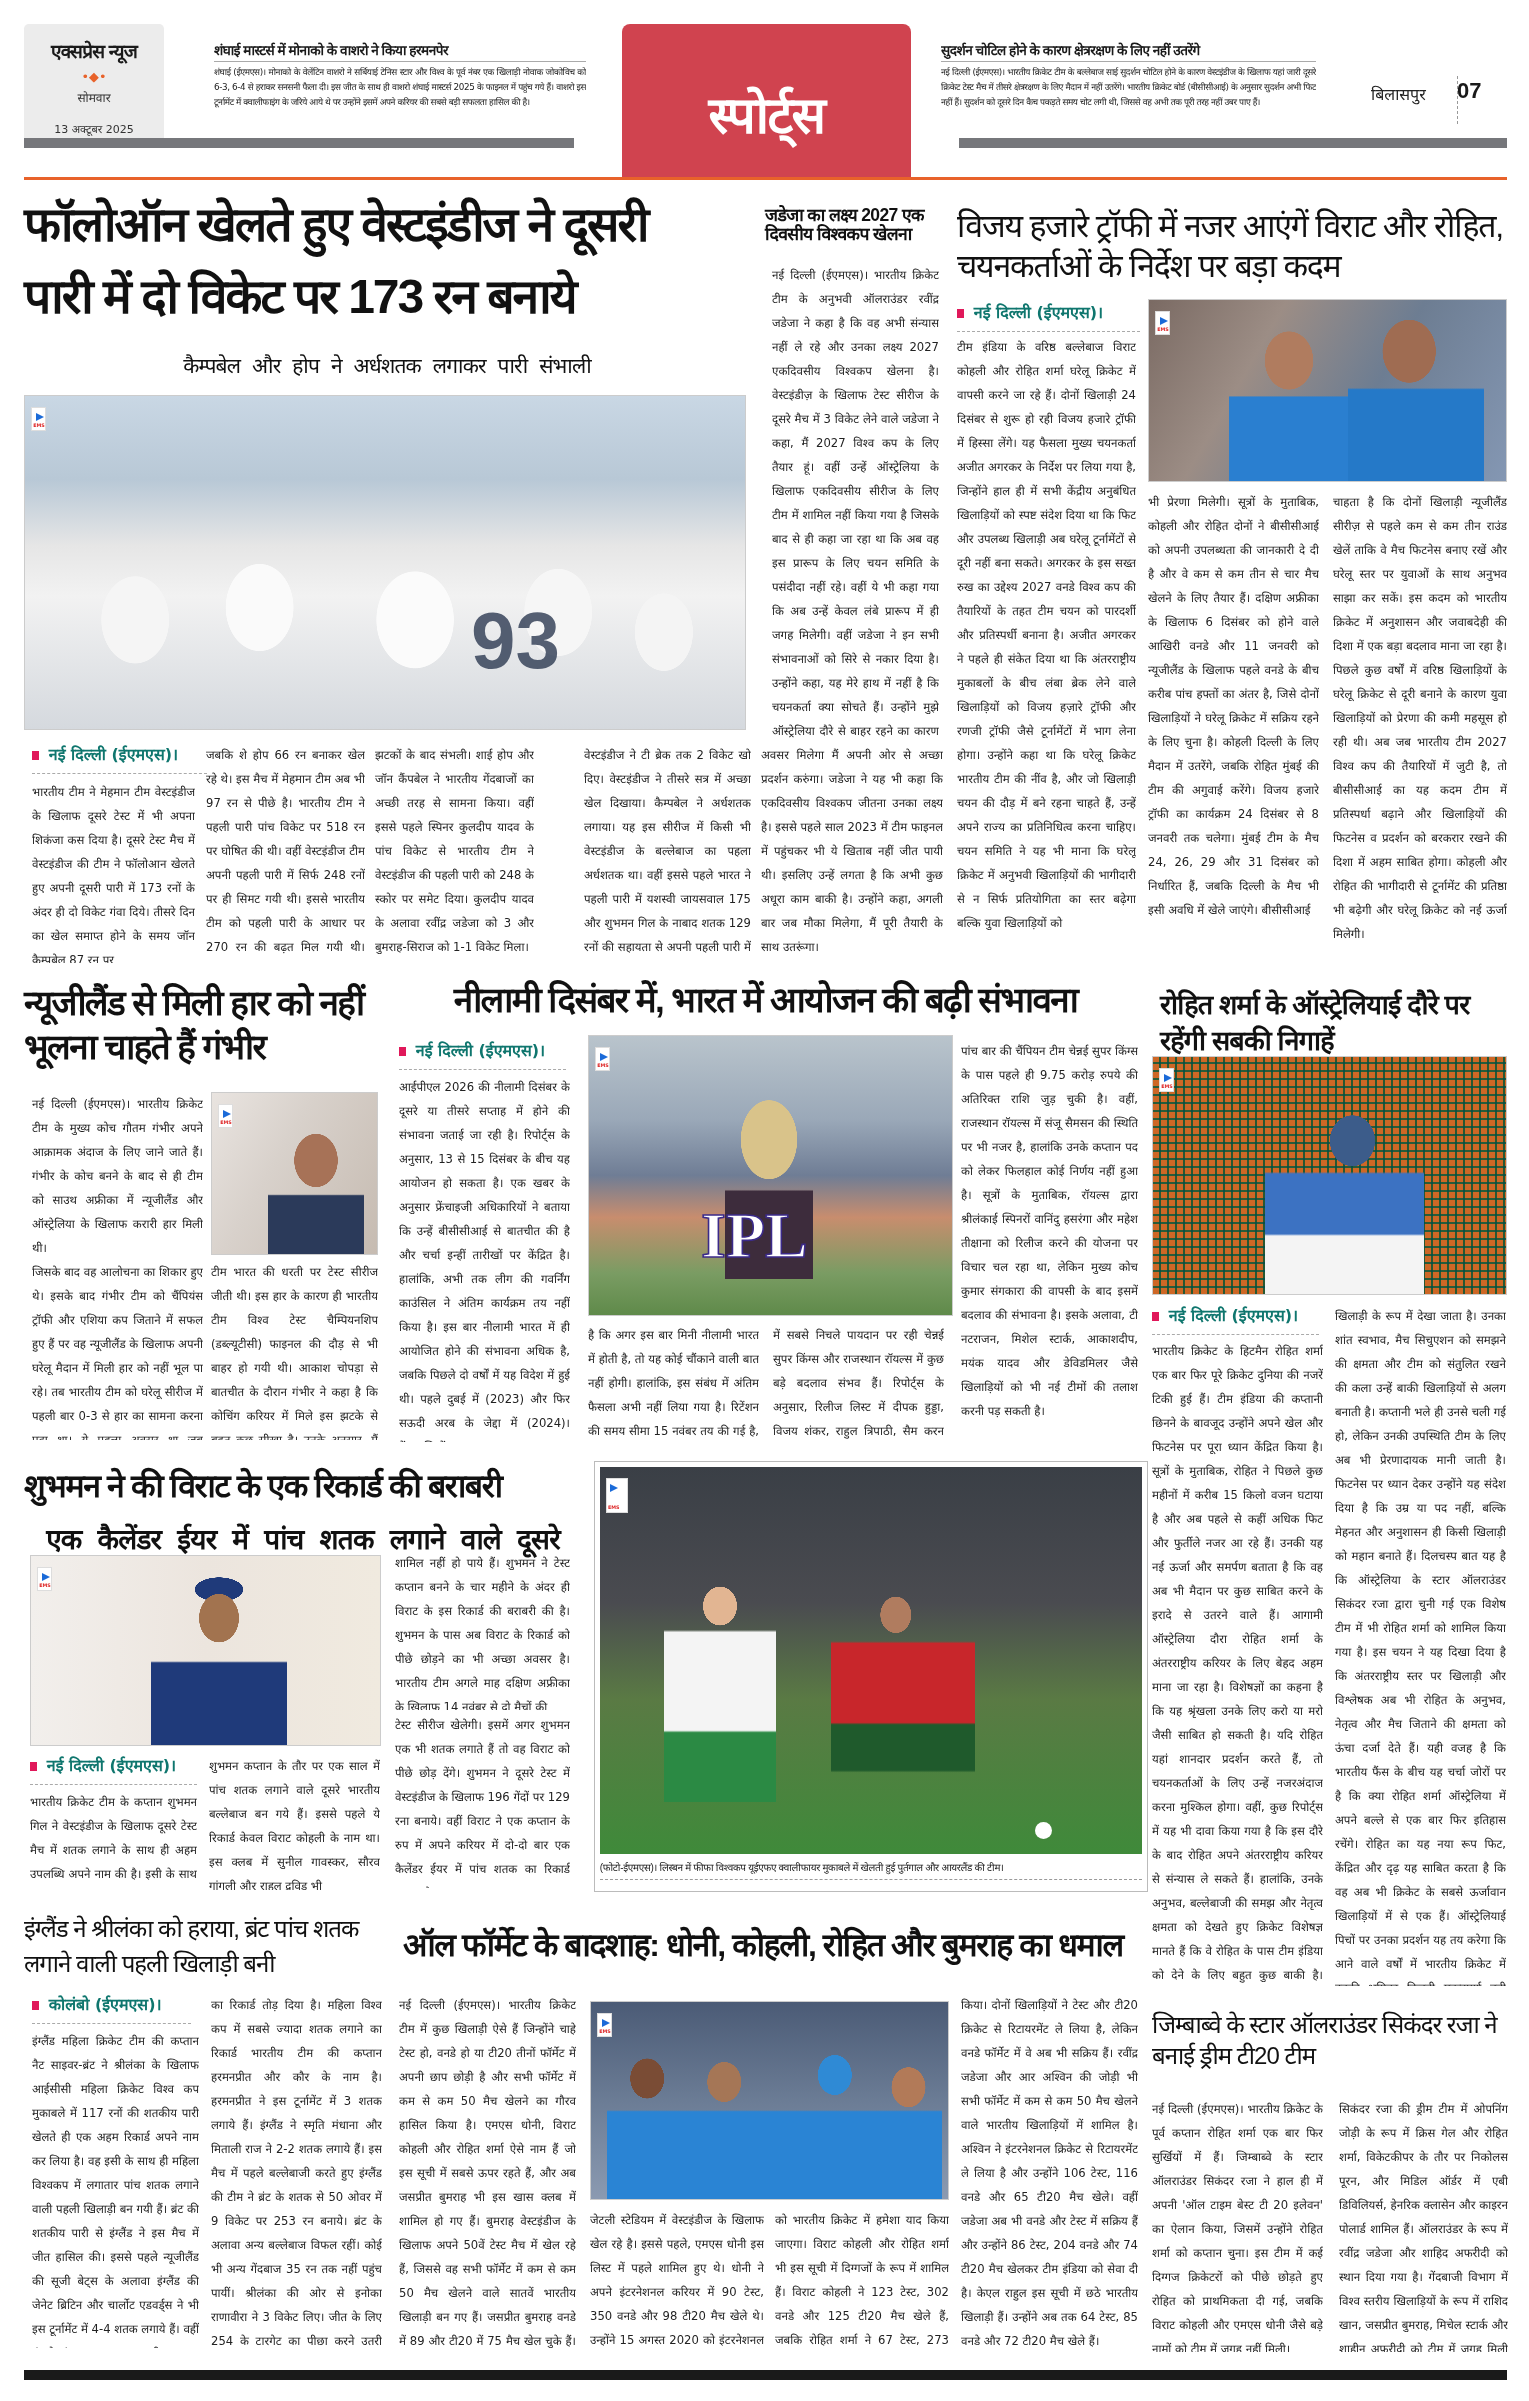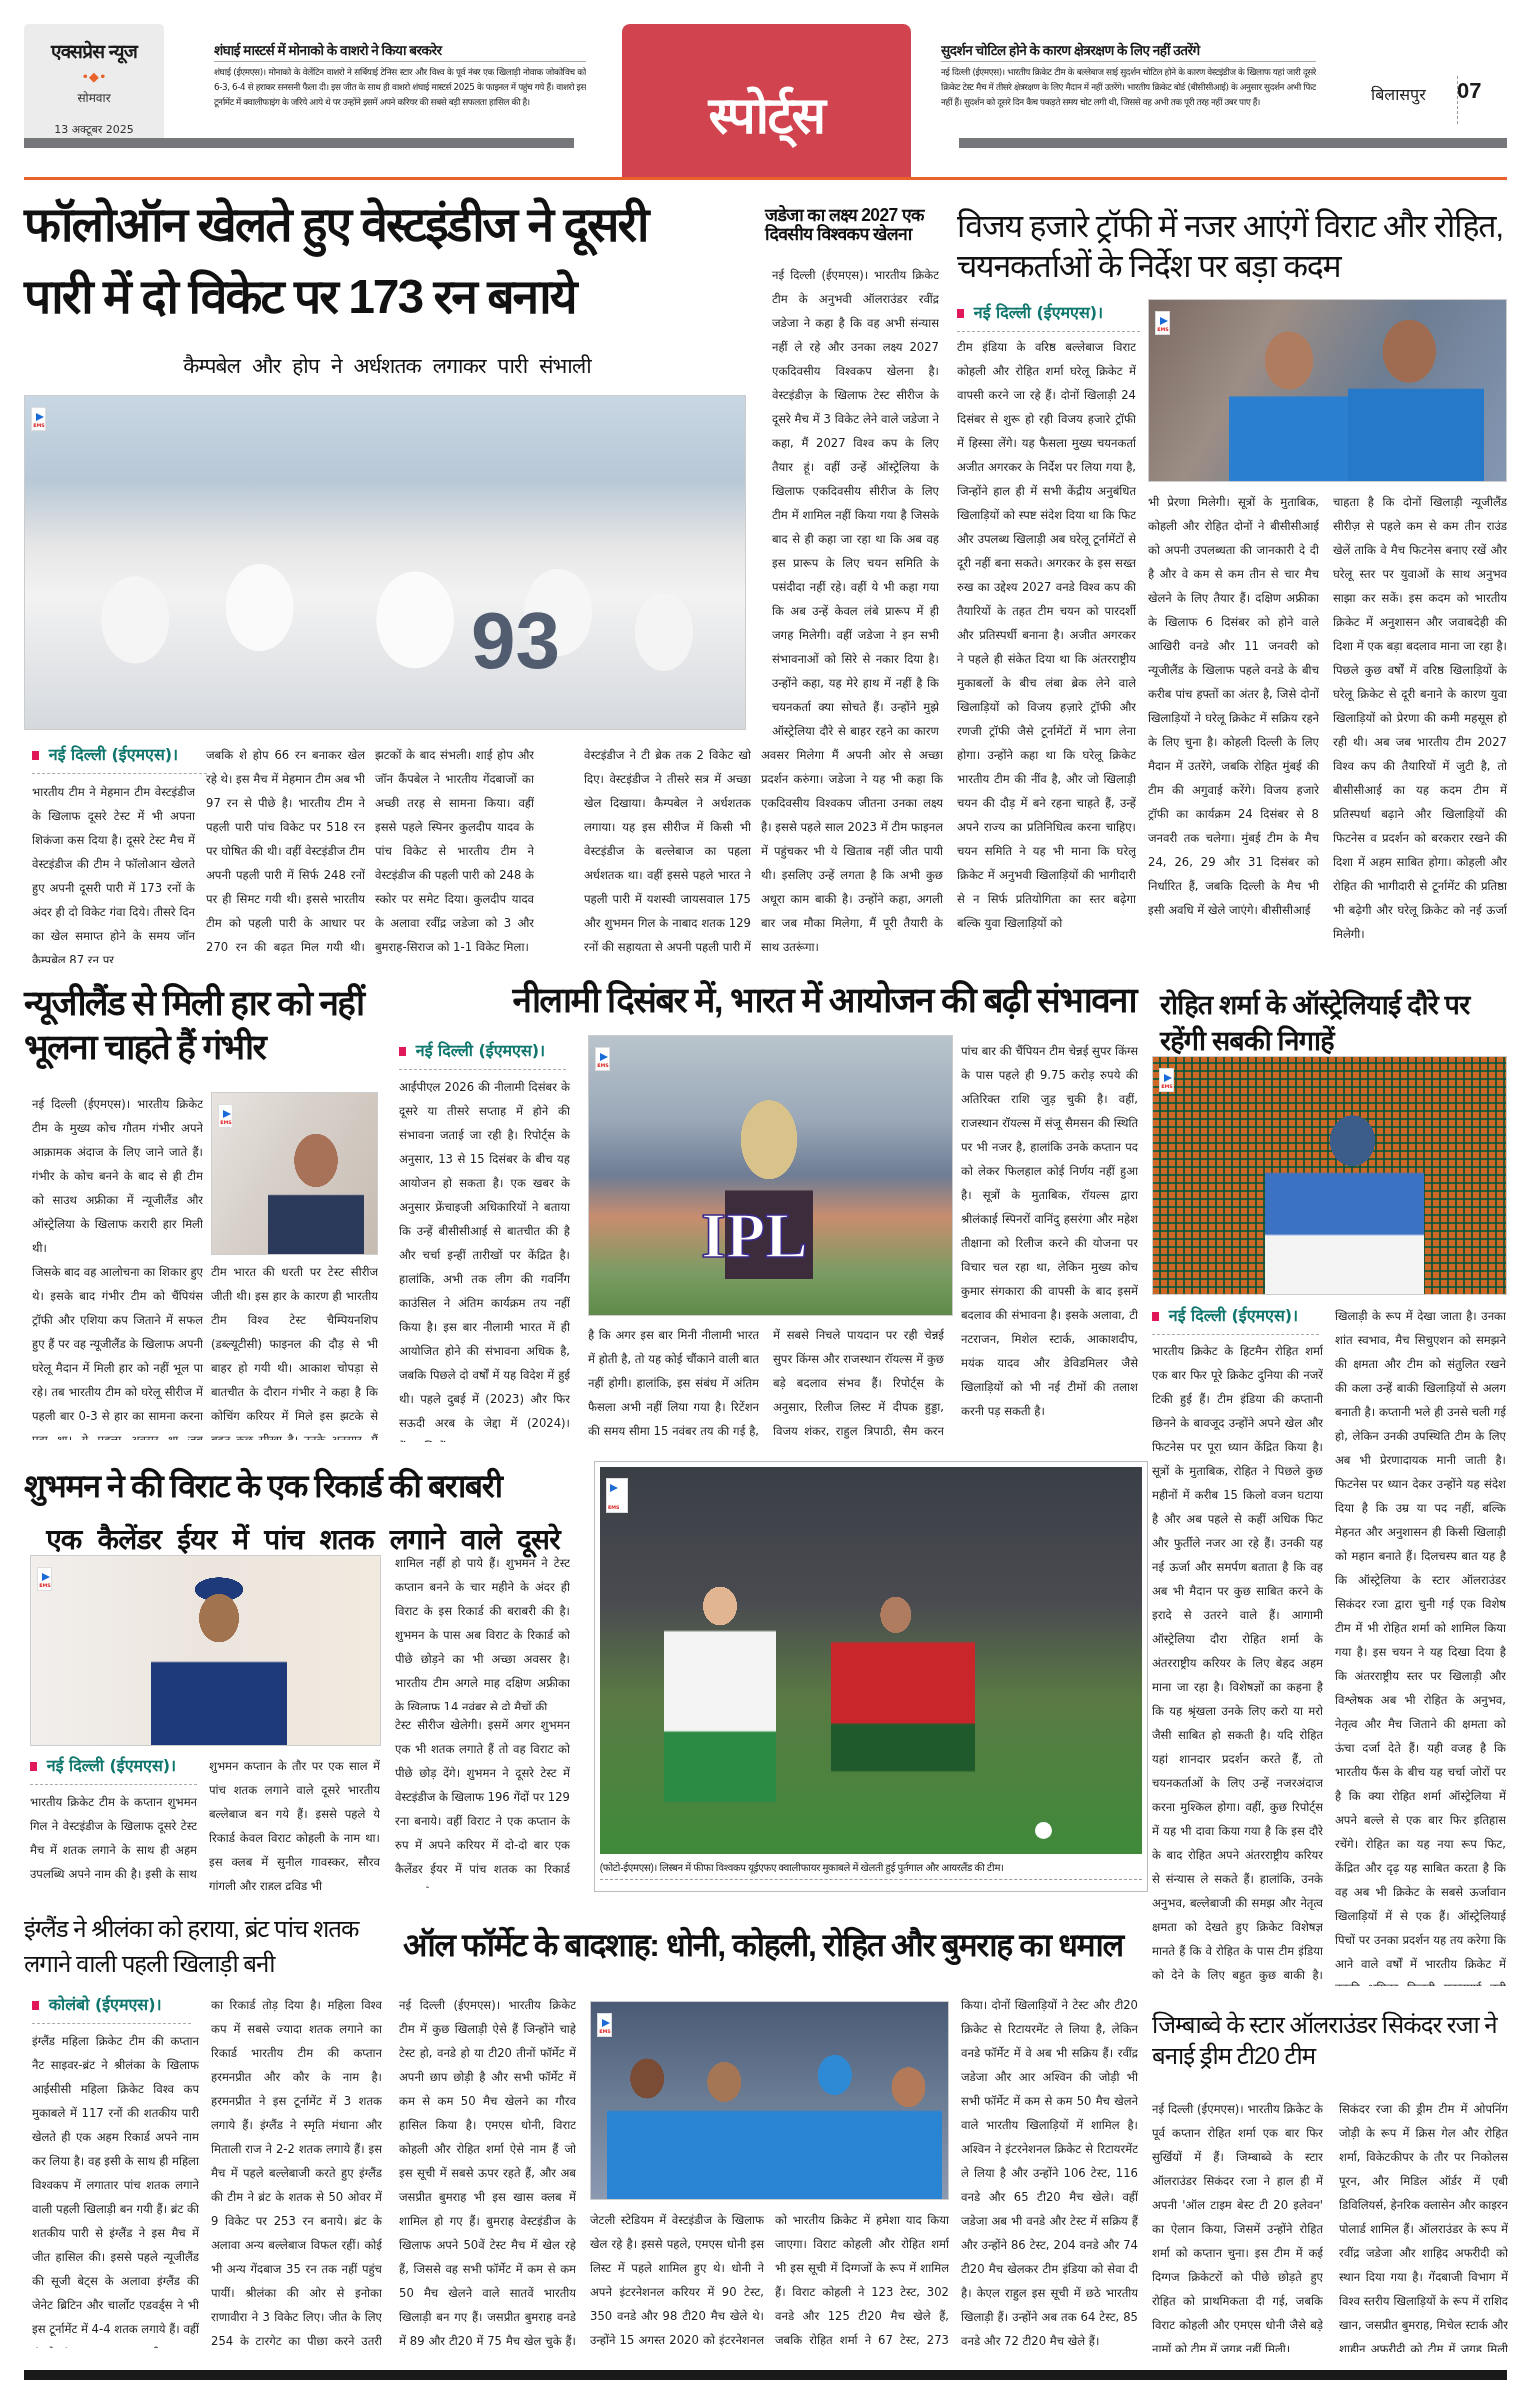--- a/index.html
+++ b/index.html
@@ -21,21 +21,21 @@
 <body>
 
 <div class="abs" style="left:24px;top:24px;width:140px;height:120px;background:#ececec;border-radius:4.8px 4.8px 0 0;text-align:center;padding-top:14.4px">
   <div style="font-family:'Liberation Sans',sans-serif;font-weight:700;font-size:19px;letter-spacing:-0.8px">एक्सप्रेस न्यूज</div>
   <div style="color:#e8622a;font-size:12.8px;margin:4.8px 0">•◆•</div>
   <div style="font-size:12px;color:#333">सोमवार</div>
   <div style="font-size:11px;color:#333;margin-top:15px">13 अक्टूबर 2025</div>
 </div>
 
 <div class="abs" style="left:214px;top:40px;width:372px">
-  <div style="font-family:'Liberation Sans',sans-serif;font-weight:700;font-size:13.6px;letter-spacing:-0.5px;border-bottom:0.8px solid #aaa;padding-bottom:2.4px;white-space:nowrap;overflow:hidden">शंघाई मास्टर्स में मोनाको के वाशरो ने किया बरकरेर</div>
+  <div style="font-family:'Liberation Sans',sans-serif;font-weight:700;font-size:13.6px;letter-spacing:-0.5px;border-bottom:0.8px solid #aaa;padding-bottom:2.4px;white-space:nowrap;overflow:hidden">शंघाई मास्टर्स में मोनाको के वाशरो ने किया हरमनपेर</div>
   <div style="font-size:8.8px;line-height:15px;letter-spacing:-0.4px;text-align:justify;margin-top:2.4px;height:76px;overflow:hidden">शंघाई (ईएमएस)। मोनाको के वेलेंटिन वाशरो ने सर्बियाई टेनिस स्टार और विश्व के पूर्व नंबर एक खिलाड़ी नोवाक जोकोविच को 6-3, 6-4 से हराकर सनसनी फैला दी। इस जीत के साथ ही वाशरो शंघाई मास्टर्स 2025 के फाइनल में पहुंच गये हैं। वाशरो इस टूर्नामेंट में क्वालीफाइंग के जरिये आये थे पर उन्होंने इसमें अपने करियर की सबसे बड़ी सफलता हासिल की है।</div>
 </div>
 <div class="rule" style="left:24px;top:138px;width:550px;height:9.6px;background:#76777b"></div>
 
 <div class="abs" style="left:622px;top:24px;width:289px;height:153px;background:#d0434f;border-radius:8px 8px 0 0;display:flex;align-items:center;justify-content:center">
   <div style="color:#fff;font-family:'Liberation Sans',sans-serif;font-weight:700;font-size:51px;letter-spacing:-1.6px;margin-top:24px">स्पोर्ट्स</div>
 </div>
 
 <div class="abs" style="left:941px;top:40px;width:375px">
   <div style="font-family:'Liberation Sans',sans-serif;font-weight:700;font-size:13.6px;letter-spacing:-0.5px;border-bottom:0.8px solid #aaa;padding-bottom:2.4px;white-space:nowrap;overflow:hidden">सुदर्शन चोटिल होने के कारण क्षेत्ररक्षण के लिए नहीं उतरेंगे</div>
@@ -86,21 +86,21 @@
 <div class="col" style="left:32px;top:1092px;width:171px;height:163px;font-size:11.6px">नई दिल्ली (ईएमएस)। भारतीय क्रिकेट टीम के मुख्य कोच गौतम गंभीर अपने आक्रामक अंदाज के लिए जाने जाते हैं। गंभीर के कोच बनने के बाद से ही टीम को साउथ अफ्रीका में न्यूजीलैंड और ऑस्ट्रेलिया के खिलाफ करारी हार मिली थी।</div>
 <div class="photo" style="left:211px;top:1092px;width:167px;height:163px;background:linear-gradient(120deg,#e9e4e0 0%,#d8d1cb 40%,#c6bbb1 100%)">
   <div class="ems">
       <span>EMS</span>
     </div>
   <div style="position:absolute;left:56px;top:16px;width:96px;height:147px;background:radial-gradient(ellipse 36px 44px at 50% 35%,#a77257 60%,transparent 61%),linear-gradient(180deg,transparent 58%,#2b3a5a 59%)"></div>
 </div>
 <div class="col" style="left:32px;top:1260px;width:171px;height:180px;font-size:11.6px">जिसके बाद वह आलोचना का शिकार हुए थे। इसके बाद गंभीर टीम को चैंपियंस ट्रॉफी और एशिया कप जिताने में सफल हुए हैं पर वह न्यूजीलैंड के खिलाफ अपनी घरेलू मैदान में मिली हार को नहीं भूल पा रहे। तब भारतीय टीम को घरेलू सीरीज में पहली बार 0-3 से हार का सामना करना पड़ा था। ये पहला अवसर था जब न्यूजीलैंड ने</div>
 <div class="col" style="left:211px;top:1260px;width:167px;height:180px;font-size:11.6px">टीम भारत की धरती पर टेस्ट सीरीज जीती थी। इस हार के कारण ही भारतीय टीम विश्व टेस्ट चैम्पियनशिप (डब्ल्यूटीसी) फाइनल की दौड़ से भी बाहर हो गयी थी। आकाश चोपड़ा से बातचीत के दौरान गंभीर ने कहा है कि कोचिंग करियर में मिले इस झटके से बहुत कुछ सीखा है। उनके अनुसार, मैं उस हार को कभी नहीं उबर पाऊंगा। साथ ही कहा कि वह इस प्रकार की हार को भूलना भी नहीं चाहते।</div>
 
-<div class="hl" style="left:395px;top:981px;width:741px;font-size:35px;letter-spacing:-1.6px;text-align:right;white-space:nowrap">नीलामी दिसंबर में, भारत में आयोजन की बढ़ी संभावना</div>
+<div class="hl" style="left:395px;top:981px;width:741px;font-size:35px;letter-spacing:-1.6px;text-align:center;white-space:nowrap">नीलामी दिसंबर में, भारत में आयोजन की बढ़ी संभावना</div>
 <div class="dateline" style="left:399px;top:1039px;width:167px"><span class="sq"></span><span>नई दिल्ली (ईएमएस)।</span></div>
 <div class="col" style="left:399px;top:1075px;width:171px;height:367px;font-size:11.6px">आईपीएल 2026 की नीलामी दिसंबर के दूसरे या तीसरे सप्ताह में होने की संभावना जताई जा रही है। रिपोर्ट्स के अनुसार, 13 से 15 दिसंबर के बीच यह आयोजन हो सकता है। एक खबर के अनुसार फ्रेंचाइजी अधिकारियों ने बताया कि उन्हें बीसीसीआई से बातचीत की है और चर्चा इन्हीं तारीखों पर केंद्रित है। हालांकि, अभी तक लीग की गवर्निंग काउंसिल ने अंतिम कार्यक्रम तय नहीं किया है। इस बार नीलामी भारत में ही आयोजित होने की संभावना अधिक है, जबकि पिछले दो वर्षों में यह विदेश में हुई थी। पहले दुबई में (2023) और फिर सऊदी अरब के जेद्दा में (2024)। फ्रेंचाइजियों का मानना</div>
 <div class="photo" style="left:588px;top:1035px;width:365px;height:281px;background:linear-gradient(180deg,#b9c4cc 0%,#9aa8b8 30%,#6f7d95 50%,#c88d6e 65%,#7a9c63 85%,#5f8a4a 100%)">
   <div class="ems">
       <span>EMS</span>
     </div>
   <div style="position:absolute;left:136px;top:44px;width:88px;height:199px;background:radial-gradient(ellipse 40px 56px at 50% 30%,#d9c38a 70%,transparent 71%),linear-gradient(180deg,transparent 55%,#3d2c3c 56%)"></div>
   <div style="position:absolute;left:112px;top:163px;font-family:'Liberation Serif',serif;font-weight:700;font-size:64px;color:#fff;-webkit-text-stroke:1.6px #3b2a8a">IPL</div>
 </div>
 <div class="col" style="left:588px;top:1323px;width:171px;height:118px;font-size:11.6px">है कि अगर इस बार मिनी नीलामी भारत में होती है, तो यह कोई चौंकाने वाली बात नहीं होगी। हालांकि, इस संबंध में अंतिम फैसला अभी नहीं लिया गया है। रिटेंशन की समय सीमा 15 नवंबर तय की गई है, यानी तब तक सभी टीमों को यह बताना होगा कि वे किन खिलाड़ियों को बनाए रख रही हैं और किन्हें रिलीज करने की योजना है। पिछले सीजन</div>

